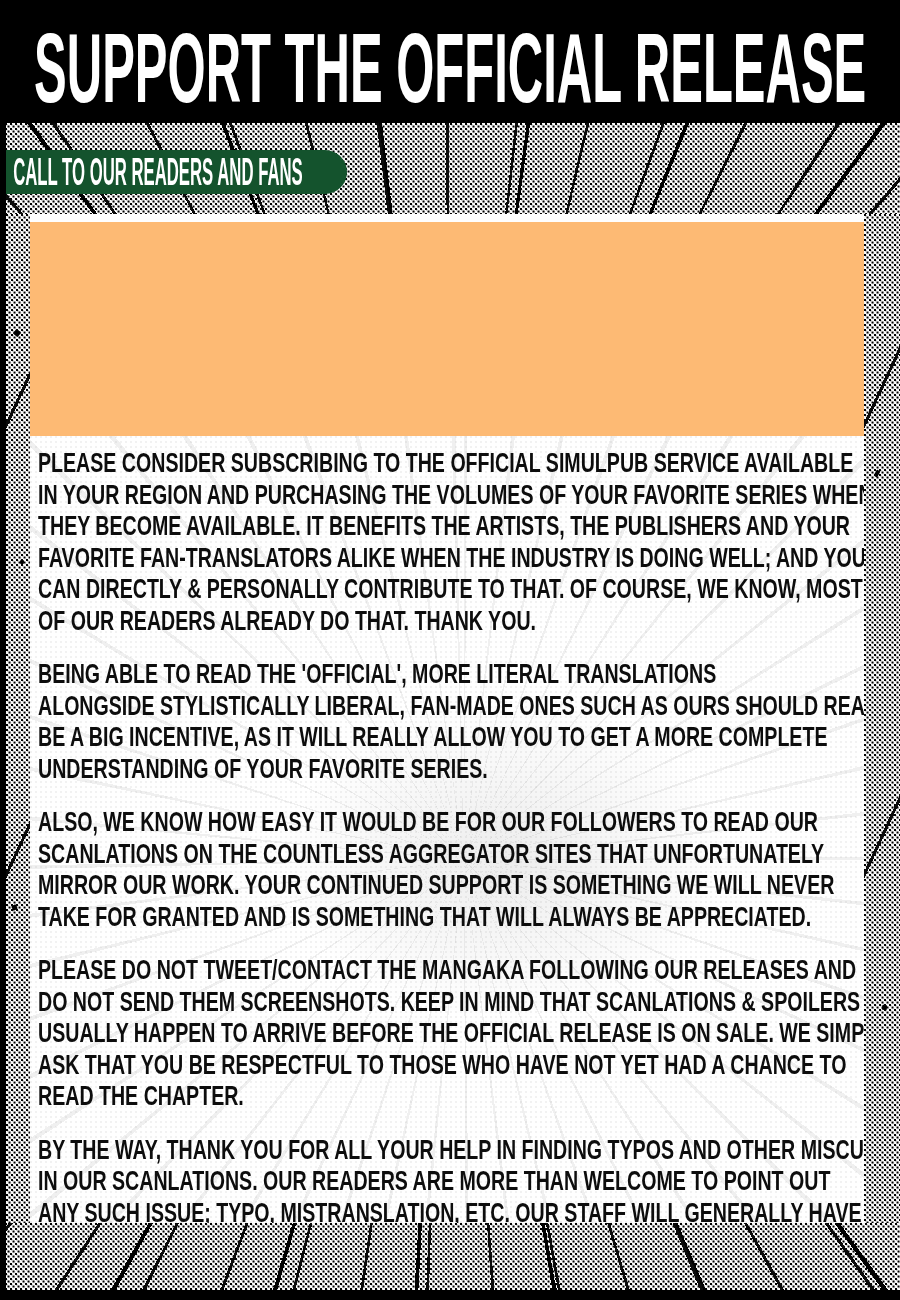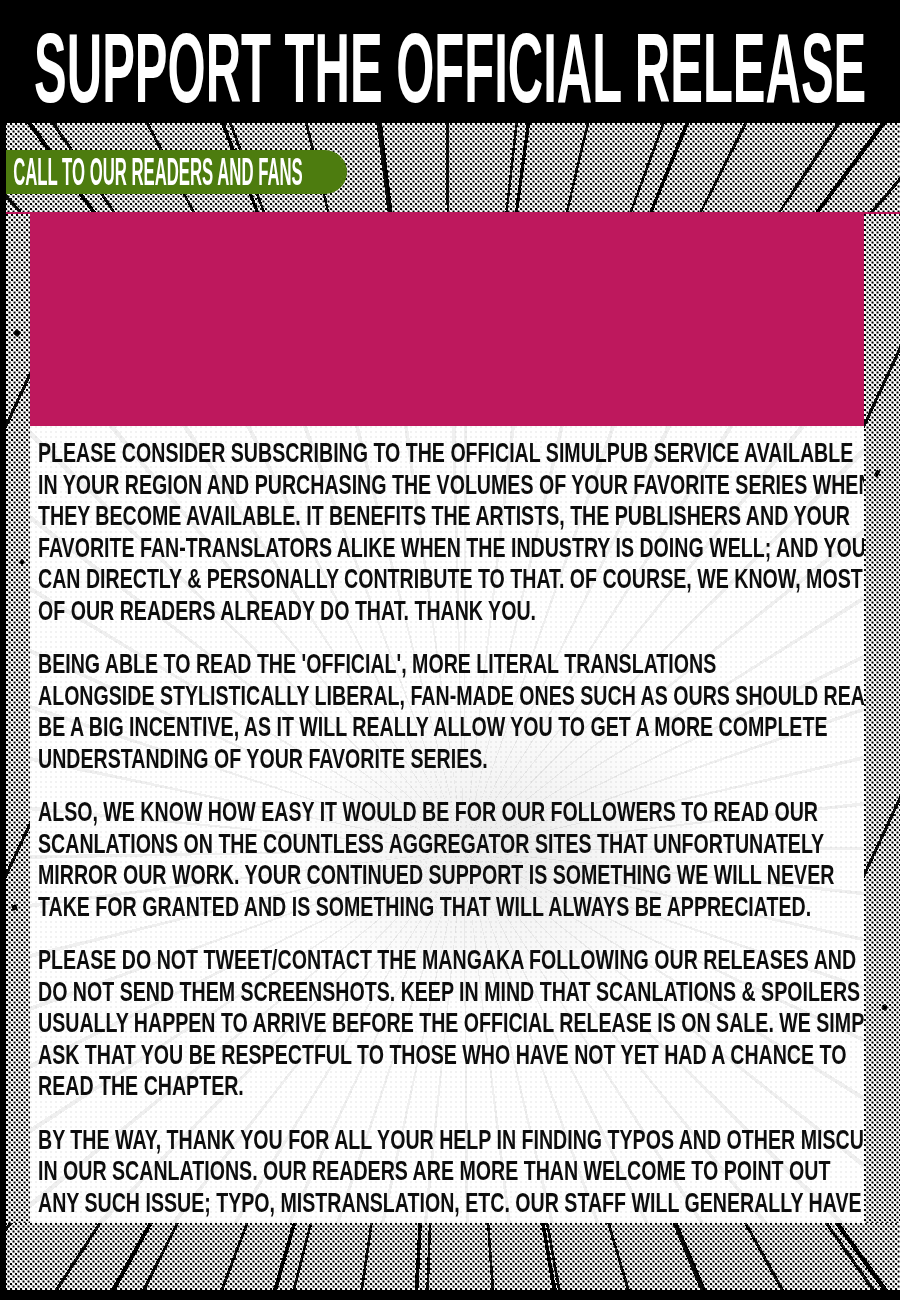--- a/index.html
+++ b/index.html
@@ -39,30 +39,30 @@
                       repeating-conic-gradient(from 179deg at 50% 640%, #000 0deg 0.34deg, transparent 0.34deg 14.5deg);
   }
   .band-bottom::before {
     background-image: repeating-conic-gradient(from 356deg at 50% -800%, #0a0a0a 0deg 0.26deg, transparent 0.26deg 6.2deg),
                       repeating-conic-gradient(from 1deg at 50% -800%, #000 0deg 0.36deg, transparent 0.36deg 13deg);
   }
 
   
   .pill {
     position: absolute; top: 150px; left: 0; width: 347px; height: 44px;
-    background: #4d7c0f; border-radius: 0 22px 22px 0;
+    background: #14532d; border-radius: 0 22px 22px 0;
     display: flex; align-items: center; overflow: hidden; z-index: 3;
   }
   .pill-label {
     color: #fff; font-size: 38px; font-weight: 700; white-space: nowrap;
     padding-left: 30px; transform: scaleX(0.44); transform-origin: left center; line-height: 1;
   }
 
   
-  .content { position: absolute; top: 212px; left: 0; width: 900px; height: 1009px; background: #be185d; }
+  .content { position: absolute; top: 222px; left: 0; width: 900px; height: 1009px; background: #fdba74; }
 
   .edge-strip-left { position: absolute; top: 123px; left: 0; width: 6px; height: 1177px; background: #000; z-index: 4; }
 
   .side-band {
     position: absolute; top: 214px; height: 1009px; z-index: 2;
     background-color: #fff;
     background-image:
       radial-gradient(circle at 1.2px 1.2px, #000 1.05px, transparent 1.4px),
       radial-gradient(circle at 1.2px 1.2px, #000 1.05px, transparent 1.4px);
     background-size: 5px 5px, 5px 5px;

